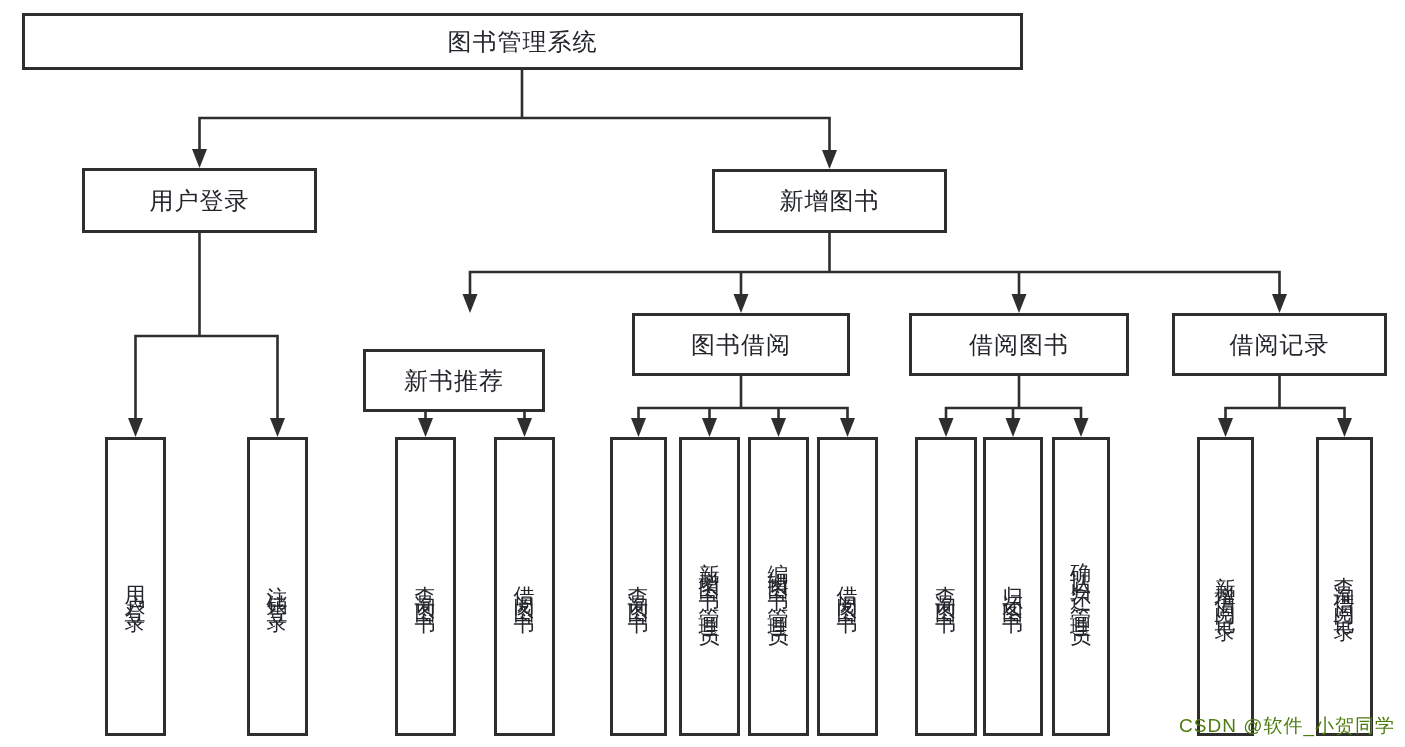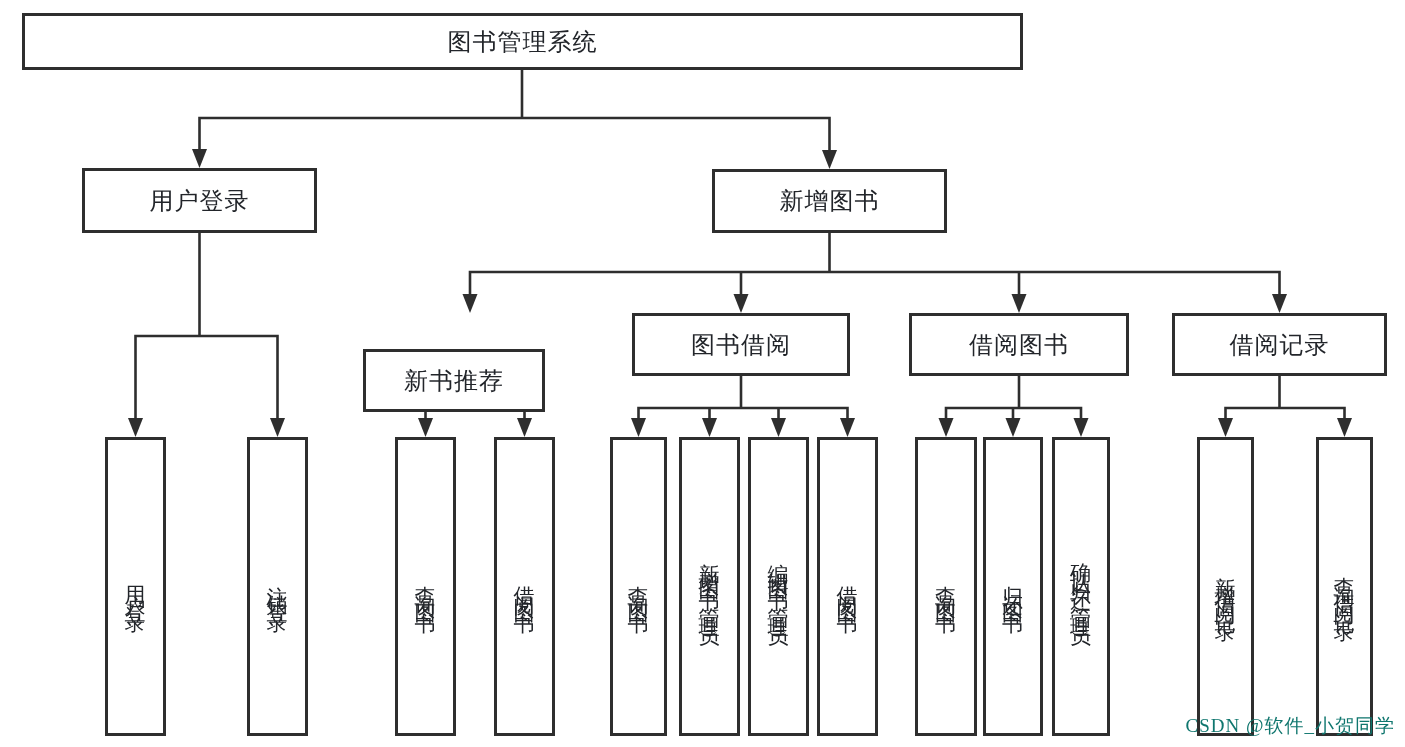--- a/index.html
+++ b/index.html
@@ -43,24 +43,23 @@
     font-size: 21px;
     letter-spacing: 9px;
     line-height: 1;
   }
   .watermark {
     position: absolute;
     right: 10px;
     bottom: 8px;
     font-size: 19px;
     letter-spacing: 1px;
-    color: #0f766e;
+    color: #4d7c0f;
     white-space: nowrap;
     z-index: 5;
-    font-family: Liberation Serif, serif;
   }
 </style>
 </head>
 <body>
 
 <div class="canvas">
 
   <svg class="connectors" viewBox="0 0 1405 747" xmlns="http://www.w3.org/2000/svg">
     <g stroke="#2e2e2e" stroke-width="2.6" fill="none" stroke-linecap="square">
 

